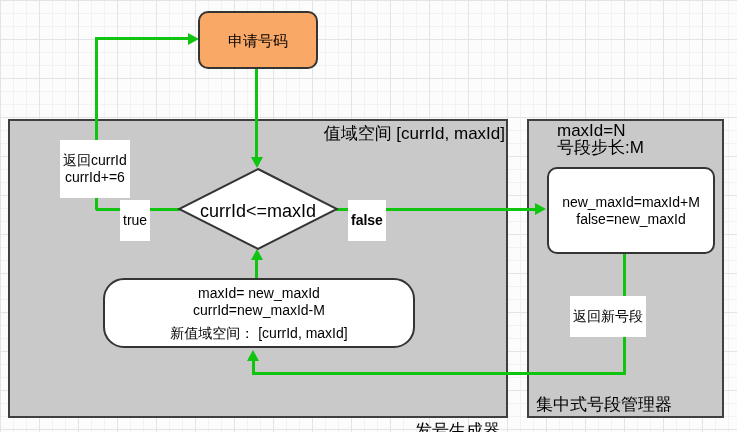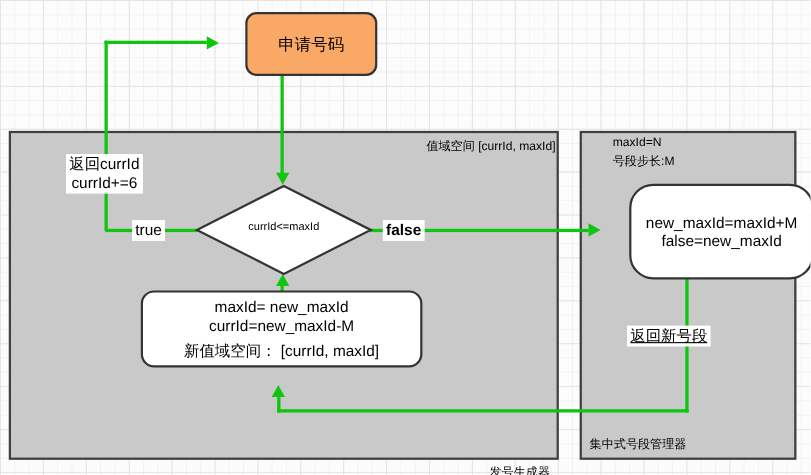--- a/index.html
+++ b/index.html
@@ -16,31 +16,31 @@
   }
   .abs{position:absolute;}
   .container-box{
     background:#c9c9c9;border:2px solid #3f3f3f;box-sizing:border-box;
   }
   .node{
     box-sizing:border-box;border:2px solid #343434;background:#fff;
     display:flex;flex-direction:column;align-items:center;justify-content:center;
     font-size:14px;line-height:17px;text-align:center;
   }
-  .rounded{border-radius:12px;margin-left:25px;}
+  .rounded{border-radius:12px;}
   .edge{background:#0fc50f;}
   .arrow{width:0;height:0;}
   .arrow.right{border-top:6px solid transparent;border-bottom:6px solid transparent;border-left:11px solid #0fc50f;}
   .arrow.down{border-left:6px solid transparent;border-right:6px solid transparent;border-top:11px solid #0fc50f;}
   .arrow.up{border-left:6px solid transparent;border-right:6px solid transparent;border-bottom:11px solid #0fc50f;}
   .edge-label{
-    background:#ffffff;font-size:14px;line-height:17px;padding:1px 3px;
+    background:#ffffff;font-size:14px;line-height:17px;padding:12px 3px;
     text-align:center;white-space:nowrap;
   }
-  .plain-label{font-size:11px;line-height:17px;white-space:nowrap;}
+  .plain-label{font-size:17px;line-height:17px;white-space:nowrap;}
   .small-gap{height:6px;}
 </style>
 </head>
 <body>
 
 <div id="canvas">
 
   <div class="abs container-box" style="left:8px;top:119px;width:500px;height:299px;"></div>
   <div class="abs container-box" style="left:527px;top:119px;width:197px;height:299px;"></div>
 
@@ -72,41 +72,41 @@
   <div class="abs edge" style="left:255px;top:260px;width:3px;height:18px;"></div>
   <div class="abs arrow up" style="left:251px;top:249px;"></div>
 
   <div class="abs node rounded" style="left:198px;top:11px;width:120px;height:58px;background:#f9a866;border-radius:10px;font-size:15px;">
     <span>申请号码</span>
   </div>
 
   <svg class="abs" style="left:177px;top:167px;" width="162" height="84" viewBox="0 0 162 84">
     <polygon points="81,2 160,42 81,82 2,42" fill="#ffffff" stroke="#343434" stroke-width="2"></polygon>
   </svg>
-  <div class="abs" style="left:177px;top:201px;width:162px;text-align:center;font-size:10px;">currId&lt;=maxId</div>
+  <div class="abs" style="left:177px;top:201px;width:162px;text-align:center;font-size:18px;">currId&lt;=maxId</div>
 
-  <div class="abs node rounded" style="left:103px;top:264px;width:256px;height:70px;">
+  <div class="abs node rounded" style="left:103px;top:278px;width:312px;height:70px;border-radius:21px;">
     <div>maxId= new_maxId</div>
     <div>currId=new_maxId-M</div>
     <div class="small-gap"></div>
     <div>新值域空间： [currId, maxId]</div>
   </div>
 
-  <div class="abs node rounded" style="left:547px;top:167px;width:168px;height:87px;border-radius:22px;">
+  <div class="abs node rounded" style="left:547px;top:167px;width:168px;height:87px;border-radius:10px;">
     <div>new_maxId=maxId+M</div>
     <div>false=new_maxId</div>
   </div>
 
   <div class="abs edge-label" style="left:60px;top:140px;">
     <div>返回currId</div>
     <div>currId+=6</div>
   </div>
 
   <div class="abs edge-label" style="left:120px;top:200px;">true</div>
 
   <div class="abs edge-label" style="left:348px;top:200px;font-weight:bold;">false</div>
 
 
-  <div class="abs edge-label" style="left:570px;top:296px;text-decoration:underline;">
+  <div class="abs edge-label" style="left:570px;top:296px;">
     <div>返回新号段</div>
   </div>
 
 </div>
 
 </body></html>

